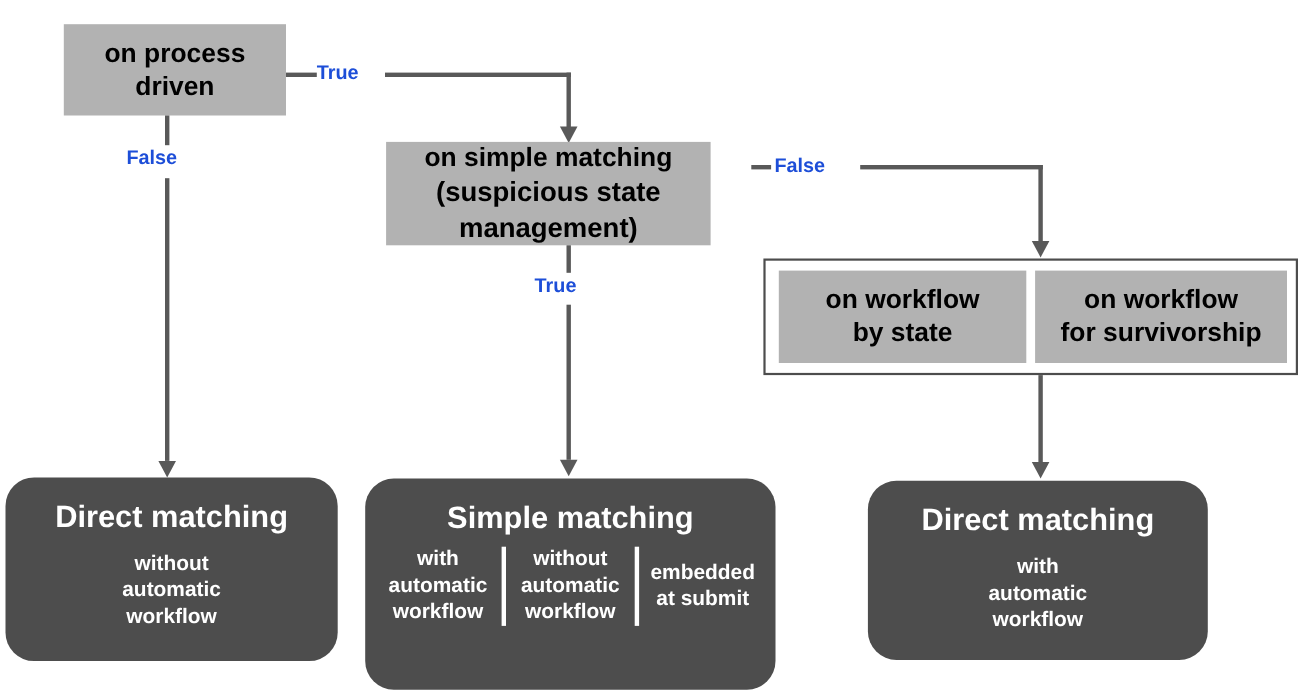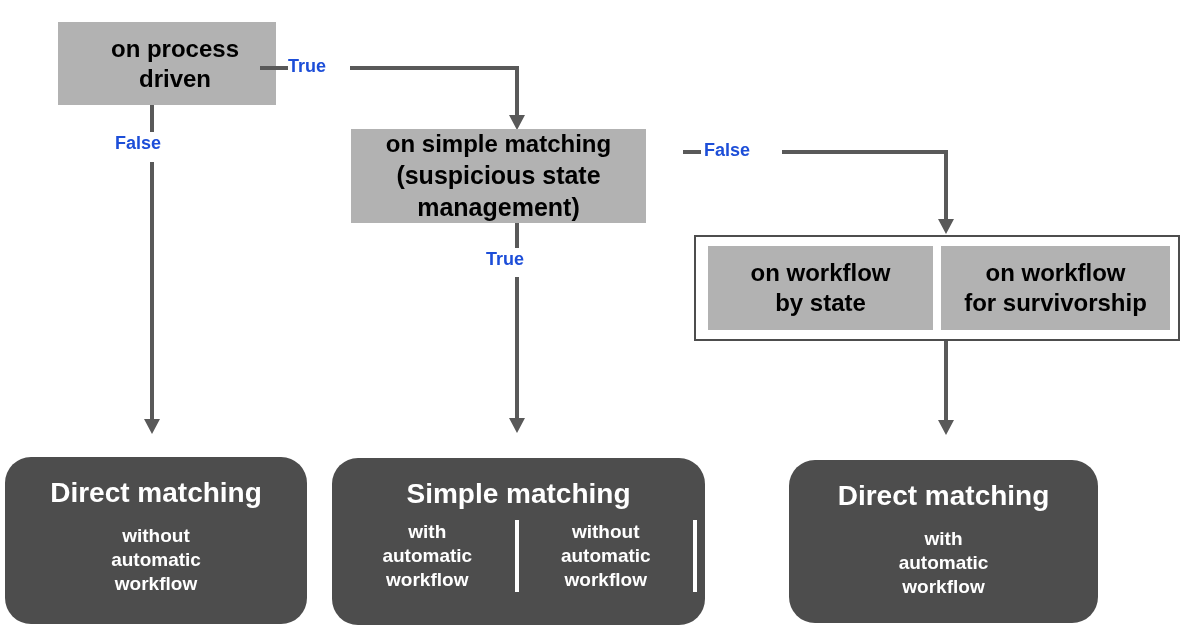--- a/index.html
+++ b/index.html
@@ -38,21 +38,20 @@
     box-sizing:border-box;
   }
   
   .result{
     position:absolute;
     background:var(--result-fill);
     color:var(--result-text);
     border-radius:26px;
     text-align:center;
     box-sizing:border-box;
-    margin-top:23px;
   }
   .result .title{font-size:28px;font-weight:bold;margin-top:20px;}
   .result .subtitle{font-size:19px;font-weight:bold;line-height:1.26;margin-top:15px;}
   .options{
     display:flex;align-items:center;justify-content:center;
     margin-top:10px;padding:0 8px;
   }
   .options .opt{flex:1 1 0;font-size:19px;font-weight:bold;line-height:1.26;}
   .options .sep{width:4px;height:72px;background:var(--result-text);flex:0 0 auto;}
   
@@ -68,21 +67,21 @@
     position:absolute;
     font-size:18px;font-weight:bold;color:#1d4ed8;
     text-align:left;
   }
 </style>
 </head>
 <body>
 
 <div class="canvas">
 
-  <div class="decision" style="left:58px;top:22px;width:202px;height:83px;padding-left:16px;">
+  <div class="decision" style="left:58px;top:22px;width:202px;height:83px;">
     <div class="big pre">on process
 driven</div>
   </div>
 
   <div class="hline" style="left:260px;top:66px;width:28px;"></div>
   <div class="edge-label" style="left:288px;top:56px;width:62px;">True</div>
   <div class="hline" style="left:350px;top:66px;width:169px;"></div>
   <div class="vline" style="left:515px;top:66px;height:50px;"></div>
   <div class="head-down" style="left:509px;top:115px;"></div>
 
@@ -121,31 +120,33 @@
   <div class="vline" style="left:944px;top:341px;height:80px;"></div>
   <div class="head-down" style="left:938px;top:420px;"></div>
 
   <div class="result" style="left:5px;top:434px;width:302px;height:167px;">
     <div class="title">Direct matching</div>
     <div class="subtitle pre">without
 automatic
 workflow</div>
   </div>
 
-  <div class="result" style="left:332px;top:435px;width:373px;height:167px;">
+  <div class="result" style="left:332px;top:435px;width:373px;height:192px;">
     <div class="title">Simple matching</div>
     <div class="options">
       <div class="opt pre">with
 automatic
 workflow</div>
       <div class="sep"></div>
       <div class="opt pre">without
 automatic
 workflow</div>
       <div class="sep"></div>
+      <div class="opt pre">embedded
+at submit</div>
     </div>
   </div>
 
   <div class="result" style="left:789px;top:437px;width:309px;height:163px;">
     <div class="title">Direct matching</div>
     <div class="subtitle pre">with
 automatic
 workflow</div>
   </div>
 

